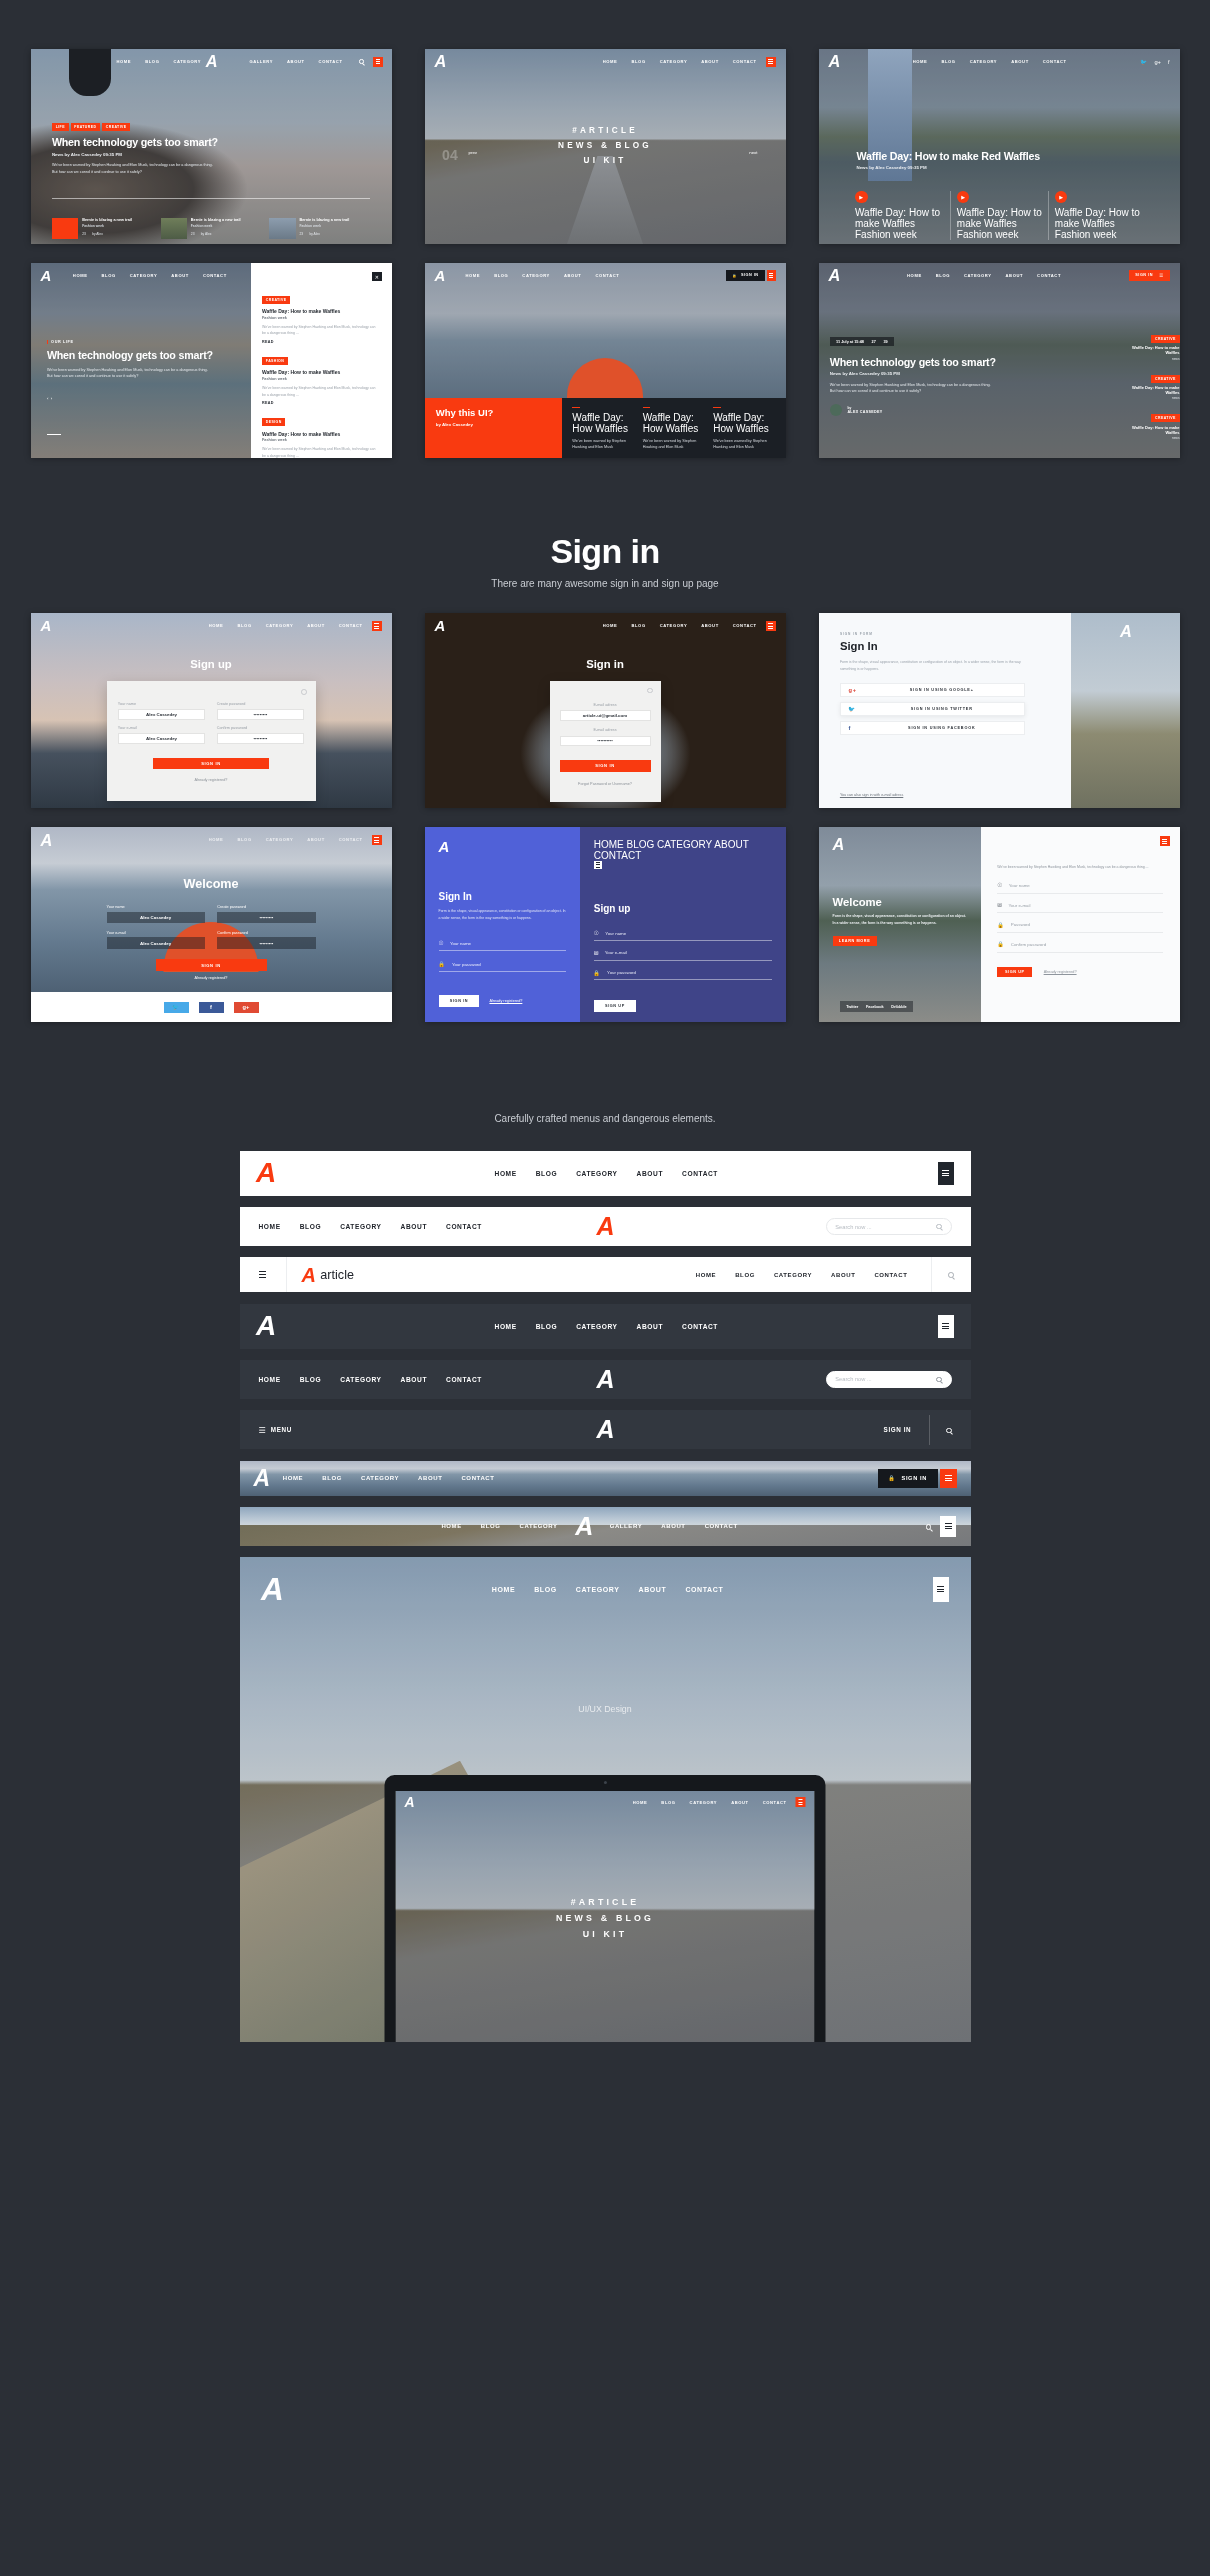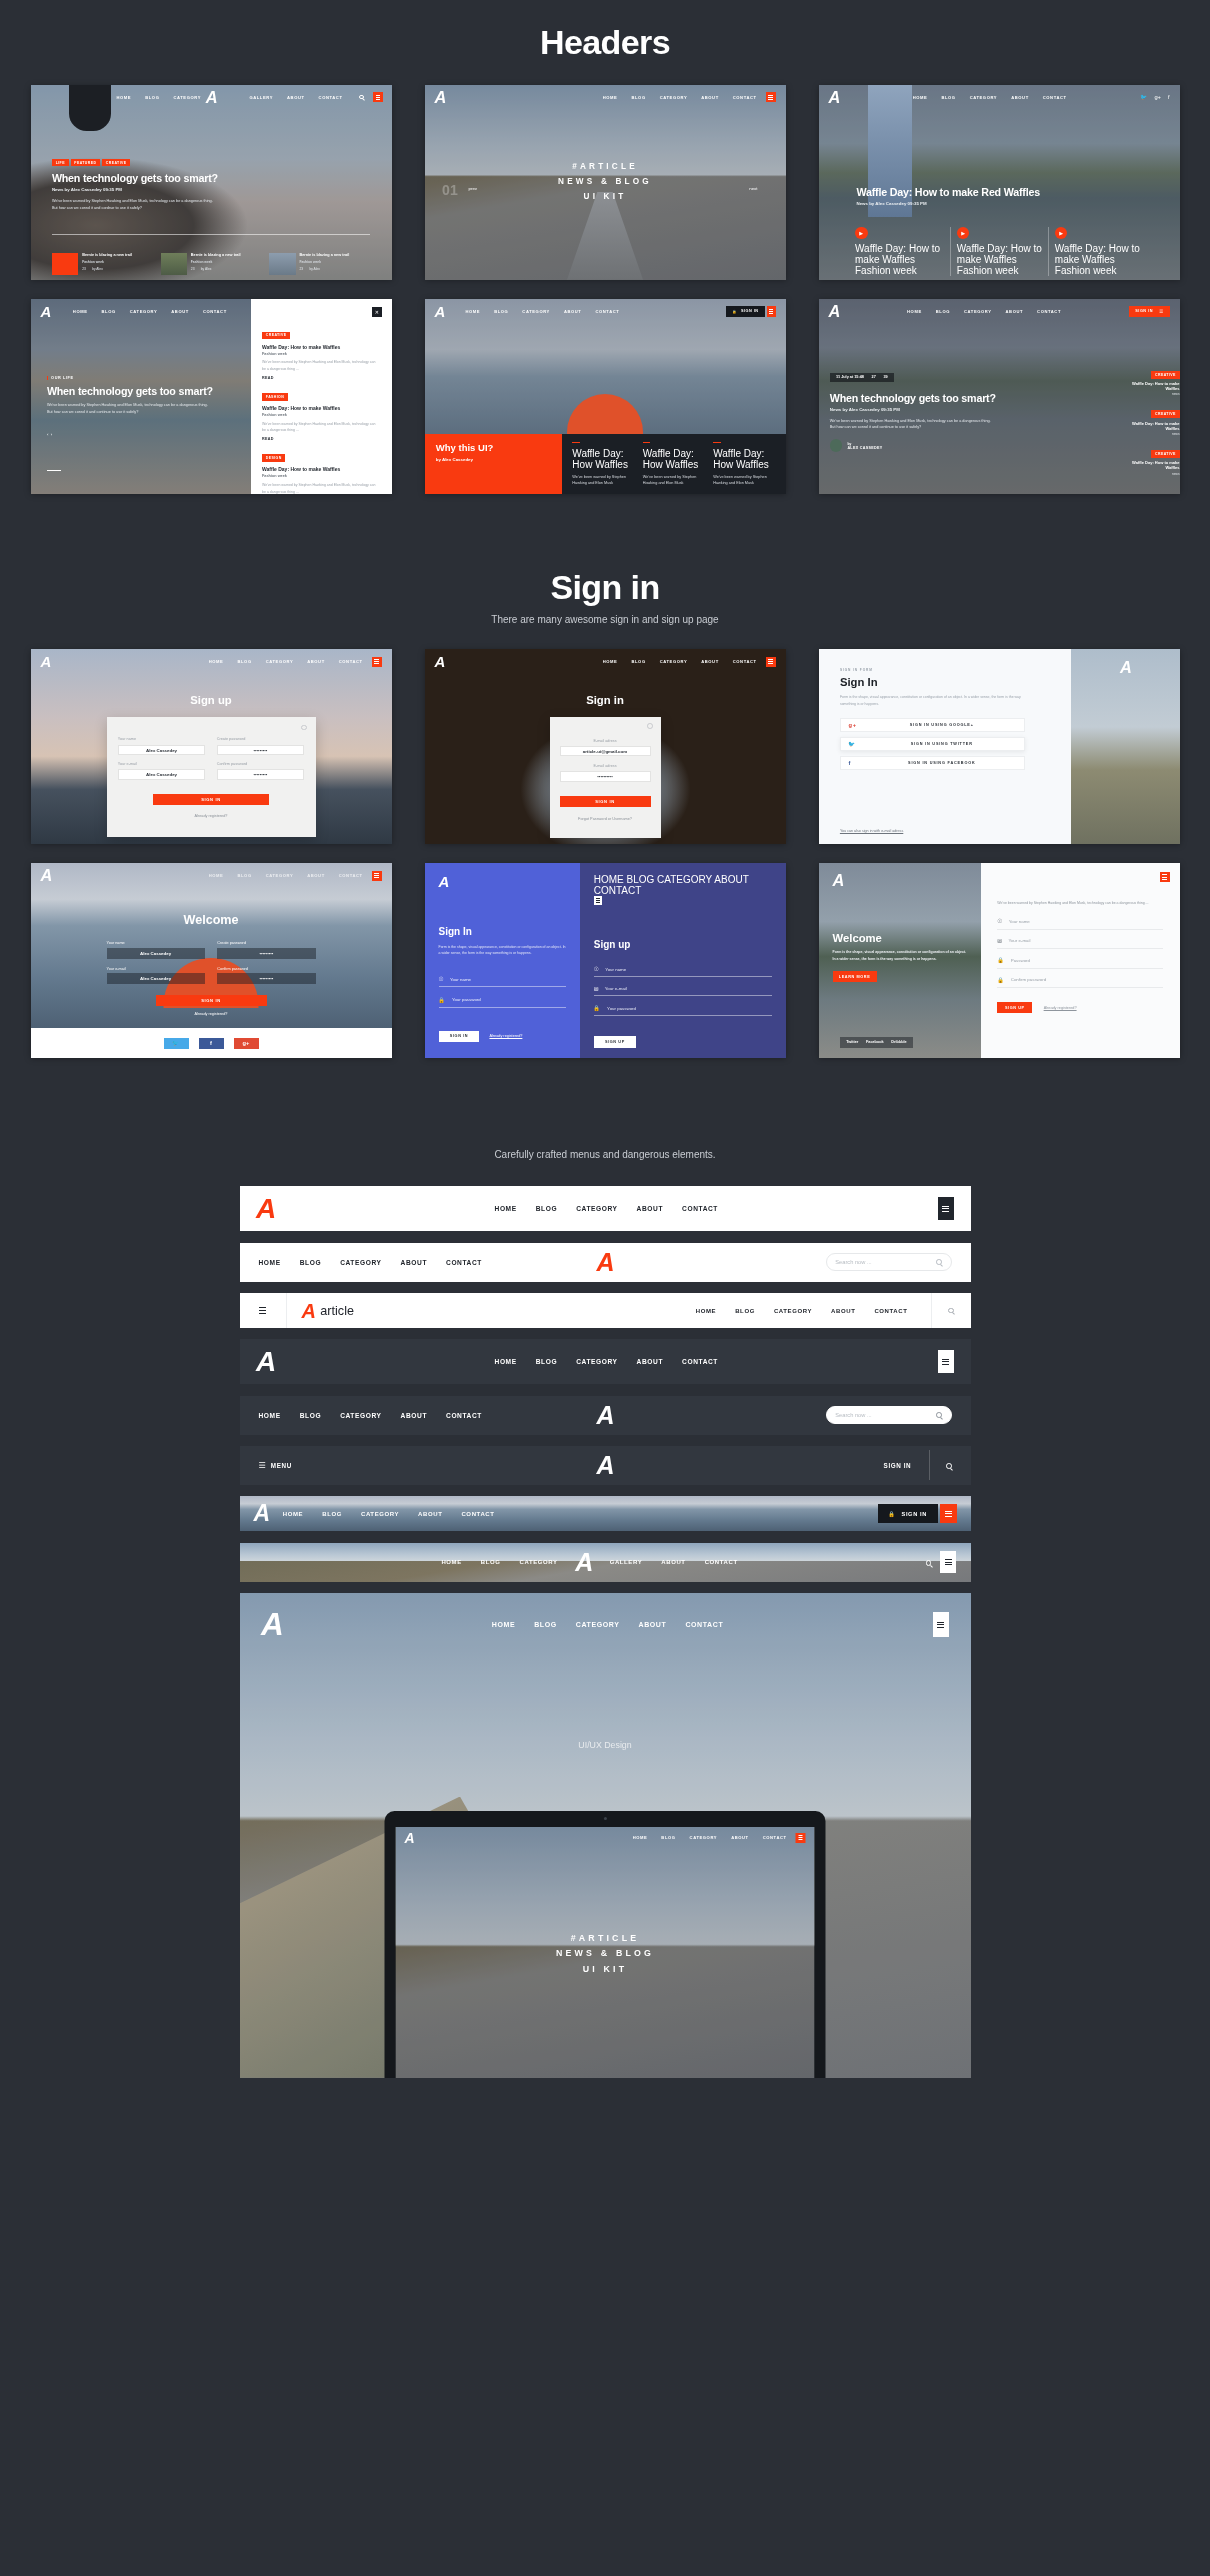--- a/index.html
+++ b/index.html
@@ -222,21 +222,20 @@
     padding: 16.4px 11.3px 0;
   }
   .tablet-screen { width: 100%; height: 100%; overflow: hidden; position: relative; }
   .cam { position: absolute; top: 6.3px; left: 50%; transform: translateX(-50%);
     width: 3.2px; height: 3.2px; border-radius: 50%; background: #3c424a; }
 </style>
 </head>
 <body>
 
 <div class="section-head" style="padding-top:25px;">
-  <div class="section-title">Headers</div>
 </div>
 
 <div class="grid3" style="margin-top:24px;">
 
   <div class="card">
     <div class="ph ph-jump"></div>
     <div class="tint"></div>
     <div style="position:absolute;left:38px;top:-2.5px;width:42px;height:49px;background:#1c1f24;border-radius:0 0 17.6px 17.6px;"></div>
     <div class="mock-nav">
       <div class="menu" style="margin-left:47px;">
@@ -326,21 +325,21 @@
           <i></i>
           <i></i>
           <i></i>
         </div>
     </div>
     <div class="hero-center">
       <div class="l">#ARTICLE</div>
       <div class="l">NEWS &amp; BLOG</div>
       <div class="l">UI KIT</div>
     </div>
-    <div style="position:absolute;left:17.6px;top:50%;font-size:14px;font-weight:bold;color:rgba(255,255,255,.28);">01</div>
+    <div style="position:absolute;left:17.6px;top:50%;font-size:14px;font-weight:bold;color:rgba(255,255,255,.28);">04</div>
     <div style="position:absolute;left:44px;top:52%;font-size:4.4px;color:#fff;">prev</div>
     <div style="position:absolute;right:28px;top:52%;font-size:4.4px;color:#fff;">next</div>
   </div>
 
   <div class="card">
     <div class="ph ph-lake"></div>
     <div class="tint"></div>
     <div style="position:absolute;left:49px;top:0;width:44px;height:132px;background:linear-gradient(#8fa4bd,#5f7795);"></div>
     <div class="mock-nav">
       <div class="logo white" style="font-size:16.4px;">A</div>

